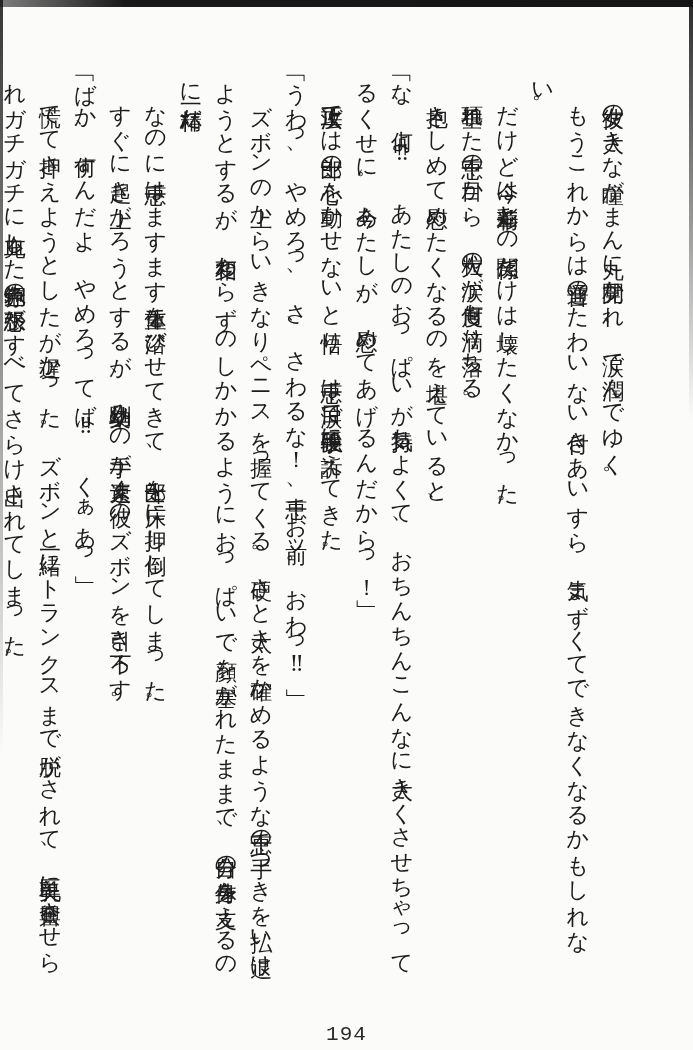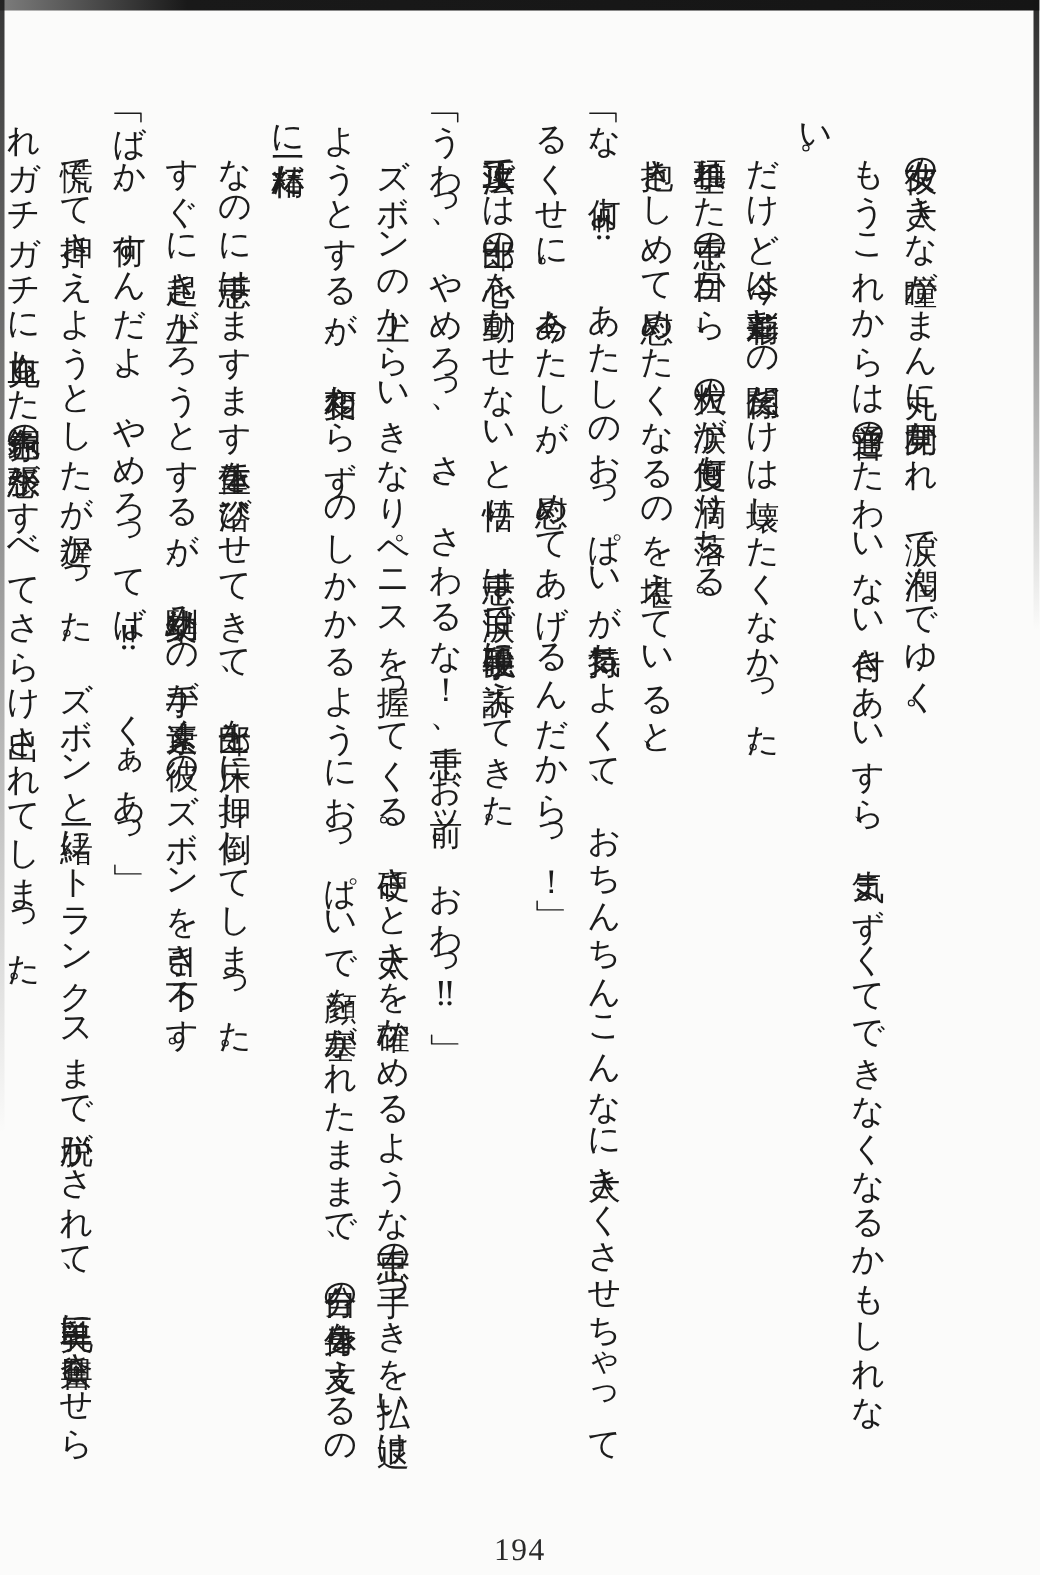--- a/index.html
+++ b/index.html
@@ -63,21 +63,21 @@
   .text-block p.indent {
     text-indent: 1em;
   }
 
   .page-number {
     position: absolute;
     left: 0;
     bottom: 4px;
     width: 100%;
     text-align: center;
-    font-family: Liberation Serif, serif;
+    font-family: Liberation Mono, monospace;
     font-size: 21px;
     letter-spacing: 1px;
     color: #2a2a2a;
   }
 </style>
 </head>
 <body>
 
 <div class="book-page">
   <div class="scan-edge-top"></div>

